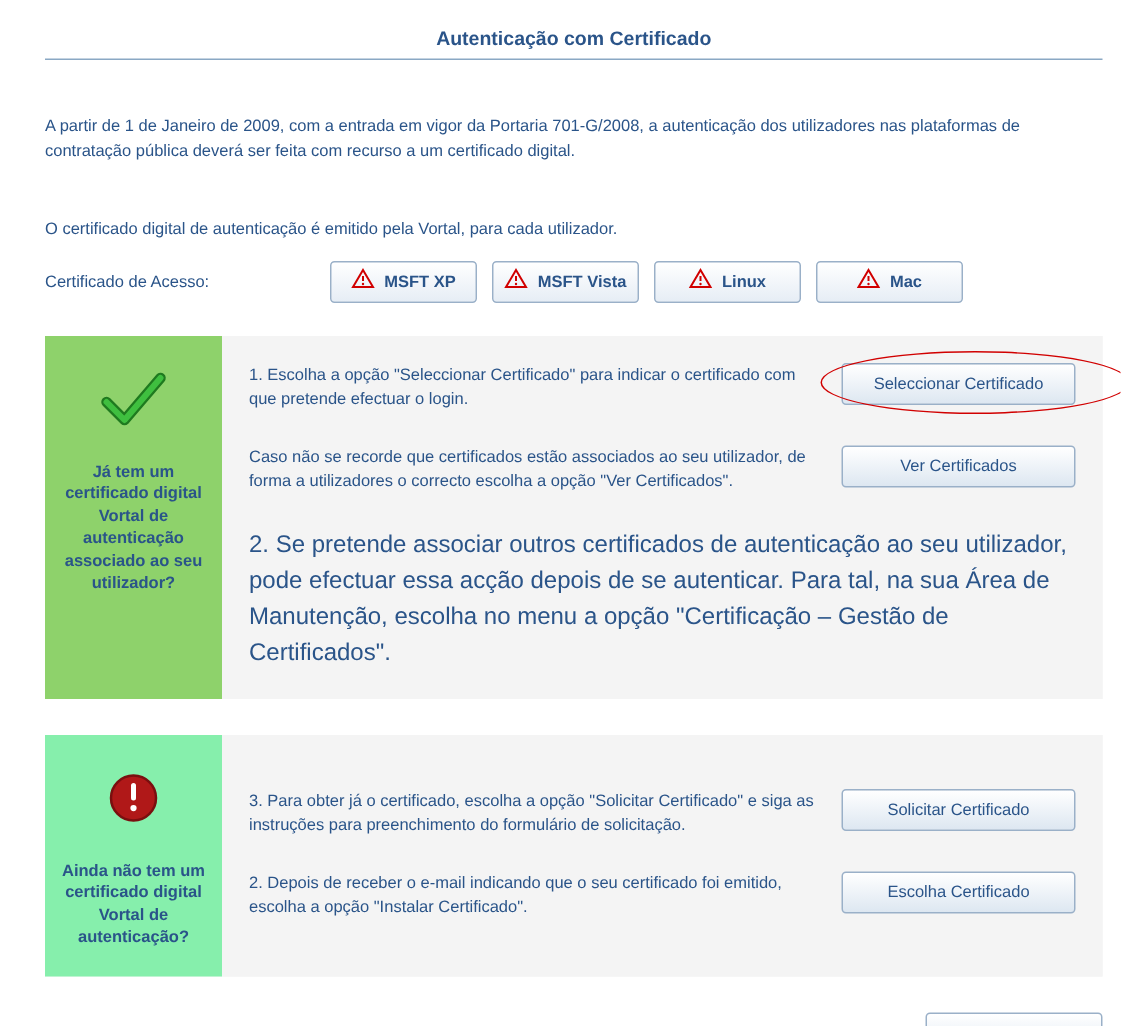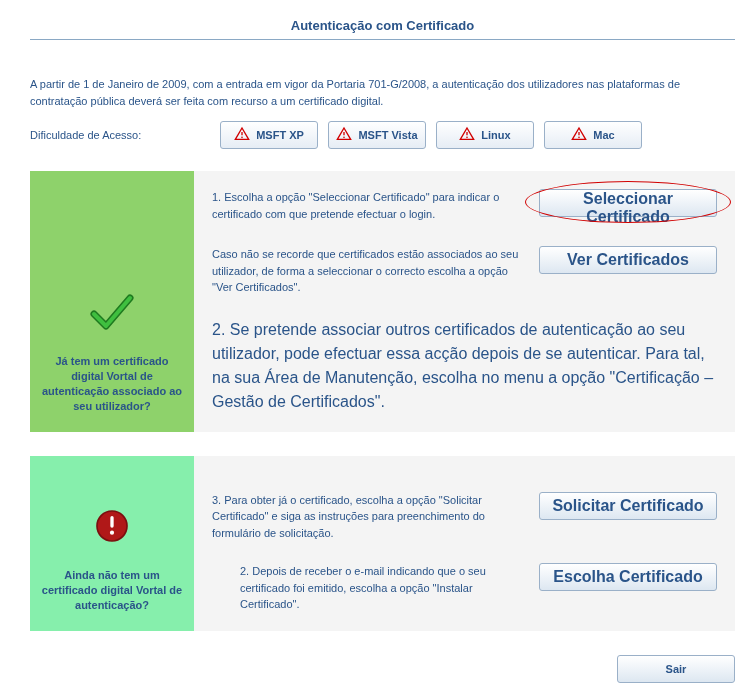--- a/index.html
+++ b/index.html
@@ -5,46 +5,47 @@
   * { box-sizing: border-box; margin: 0; padding: 0; }
   body { font-family: Verdana, Arial, sans-serif; font-size: 11px; color: #2a5489; background: #fff; }
   .page { width: 747px; margin: 0 auto; padding: 12px 12px 30px 30px; }
   .title { text-align: center; font-weight: bold; color: #2a5489; font-size: 13px; padding: 6px 0; border-bottom: 1px solid #8aa8c4; margin-bottom: 12px; }
   .intro { font-size: 11px; color: #2a5489; line-height: 1.5; margin-bottom: 10px; margin-top: 36px; }
   .access-row { display: flex; align-items: center; gap: 10px; margin: 12px 0 22px 0; }
   .access-label { color: #2a5489; font-size: 11px; min-width: 180px; }
   .os-btn { display: inline-flex; align-items: center; justify-content: center; gap: 6px; width: 98px; height: 28px; border: 1px solid #9ab0c8; border-radius: 3px; background: linear-gradient(#ffffff,#e6edf5); color: #2a5489; font-weight: bold; font-size: 11px; cursor: pointer; }
   .os-btn svg { width: 16px; height: 16px; }
   .card { display: flex; border: 0; margin-bottom: 24px; background: #f4f4f4; }
-  .card-left { width: 164px; display: flex; flex-direction: column; align-items: center; justify-content: flex-end; padding: 18px 10px; text-align: center; }
+  .card-left { width: 118px; display: flex; flex-direction: column; align-items: center; justify-content: flex-start; padding: 18px 10px; text-align: center; }
   .card-left.green { background: #8ed26b; }
   .card-left.red { background: #86efac; }
   .card-left .icon-wrap { width: 48px; height: 48px; display:flex; align-items:center; justify-content:center; margin-bottom: 18px; }
   .card-left .q { color: #2a5489; font-weight: bold; font-size: 11px; line-height: 1.35; }
   .card-body { flex: 1; padding: 18px 18px 18px 18px; background: #f4f4f4; }
   .row { display: flex; align-items: flex-start; gap: 14px; margin-bottom: 22px; }
-  .row:last-child { margin-bottom: 0; margin-left: 28px; }
+  .row:last-child { margin-bottom: 0; }
   .row .txt { flex: 1; color: #2a5489; font-size: 11px; line-height: 1.5; }
-  .action-btn { width: 178px; height: 28px; border: 1px solid #9ab0c8; border-radius: 3px; background: linear-gradient(#ffffff,#dde7f1); color: #2a5489; font-weight: bold; font-size: 16px; cursor: pointer; flex-shrink: 0; }
+  .action-btn { width: 156px; height: 28px; border: 1px solid #9ab0c8; border-radius: 3px; background: linear-gradient(#ffffff,#dde7f1); color: #2a5489; font-weight: normal; font-size: 11px; cursor: pointer; flex-shrink: 0; }
   .full-row { color: #2a5489; font-size: 16px; line-height: 1.5; }
   .highlight-ellipse { position: absolute; border: 1.5px solid #d10000; border-radius: 50%; width: 206px; height: 42px; pointer-events: none; }
   .btn-wrap { position: relative; flex-shrink: 0; }
   .footer { display: flex; justify-content: flex-end; margin-top: 11px; }
   .exit-btn { width: 118px; height: 28px; border: 1px solid #9ab0c8; border-radius: 3px; background: linear-gradient(#ffffff,#dde7f1); color: #2a5489; font-weight: bold; font-size: 11px; cursor: pointer; }
 </style>
 </head>
 <body>
 
 <div class="page">
   <div class="title">Autenticação com Certificado</div>
 
   <p class="intro">A partir de 1 de Janeiro de 2009, com a entrada em vigor da Portaria 701-G/2008, a autenticação dos utilizadores nas plataformas de contratação pública deverá ser feita com recurso a um certificado digital.</p>
+  <p class="intro">O certificado digital de autenticação é emitido pela Vortal, para cada utilizador.</p>
 
   <div class="access-row">
-    <span class="access-label">Dificuldade de Acesso:</span>
+    <span class="access-label">Certificado de Acesso:</span>
 
     <button class="os-btn">
       <span>
         <svg viewBox="0 0 24 24">
             <path fill="none" stroke="#d10000" stroke-width="2" d="M12 3 L22 20 L2 20 Z"></path>
             <line x1="12" y1="9" x2="12" y2="14" stroke="#d10000" stroke-width="2"></line>
             <circle cx="12" cy="17" r="1.2" fill="#d10000"></circle>
           </svg>
       </span>
       <span>MSFT XP</span>
@@ -96,21 +97,21 @@
     </div>
     <div class="card-body">
       <div class="row">
         <div class="txt">1. Escolha a opção "Seleccionar Certificado" para indicar o certificado com que pretende efectuar o login.</div>
         <div class="btn-wrap">
           <div class="highlight-ellipse" style="left:-14px; top:-8px;"></div>
           <button class="action-btn">Seleccionar Certificado</button>
         </div>
       </div>
       <div class="row">
-        <div class="txt">Caso não se recorde que certificados estão associados ao seu utilizador, de forma a seleccionar o correcto escolha a opção "Ver Certificados".</div>
+        <div class="txt">Caso não se recorde que certificados estão associados ao seu utilizador, de forma a utilizadores o correcto escolha a opção "Ver Certificados".</div>
         <button class="action-btn">Ver Certificados</button>
       </div>
       <div class="full-row">2. Se pretende associar outros certificados de autenticação ao seu utilizador, pode efectuar essa acção depois de se autenticar. Para tal, na sua Área de Manutenção, escolha no menu a opção "Certificação – Gestão de Certificados".</div>
     </div>
   </div>
 
   <div class="card">
     <div class="card-left red">
       <div class="icon-wrap">
         <svg viewBox="0 0 48 48" width="40" height="40">

